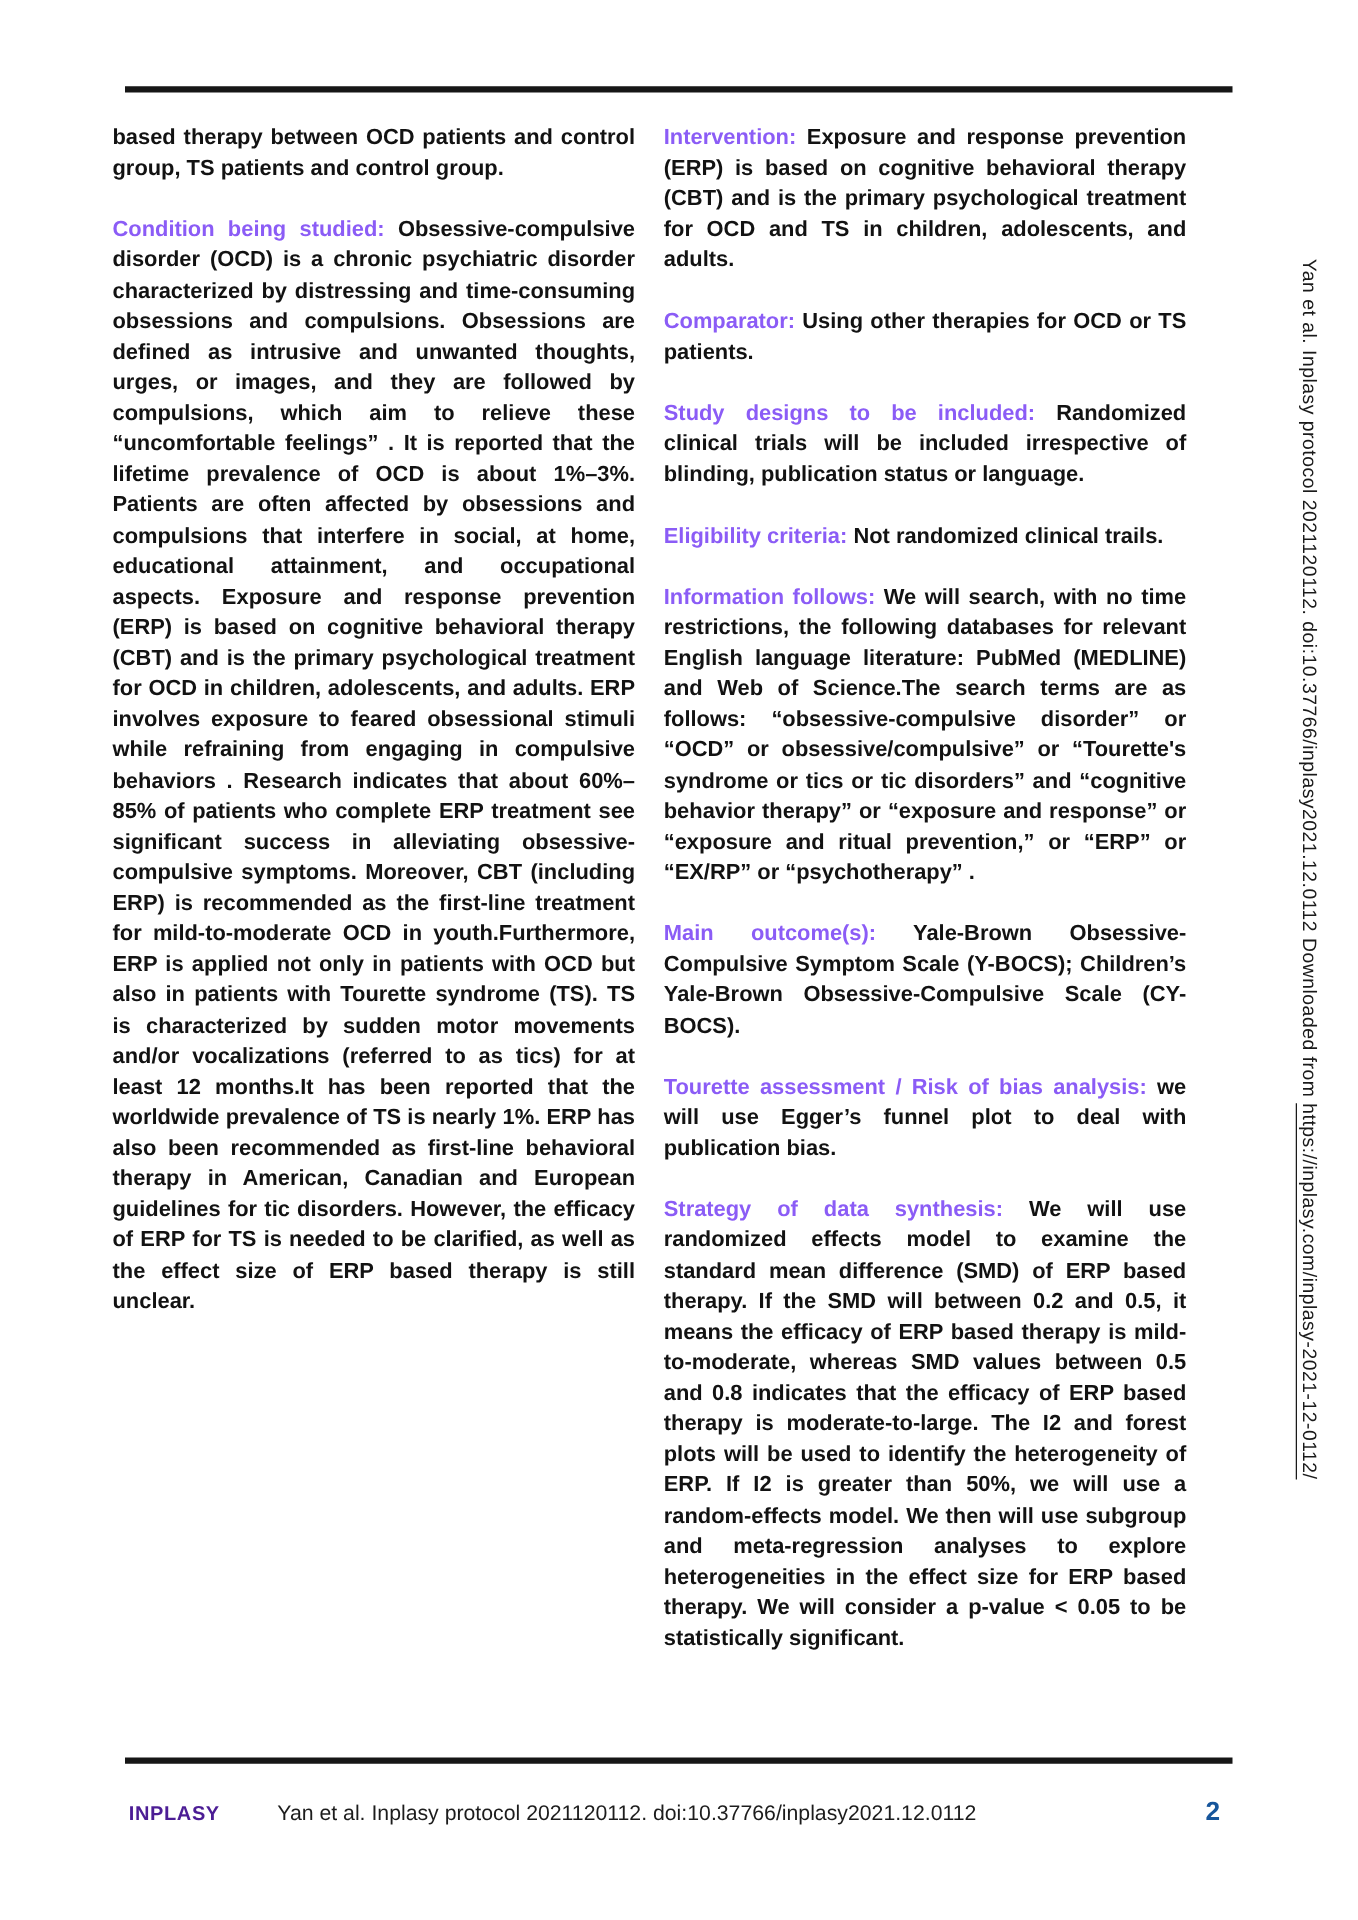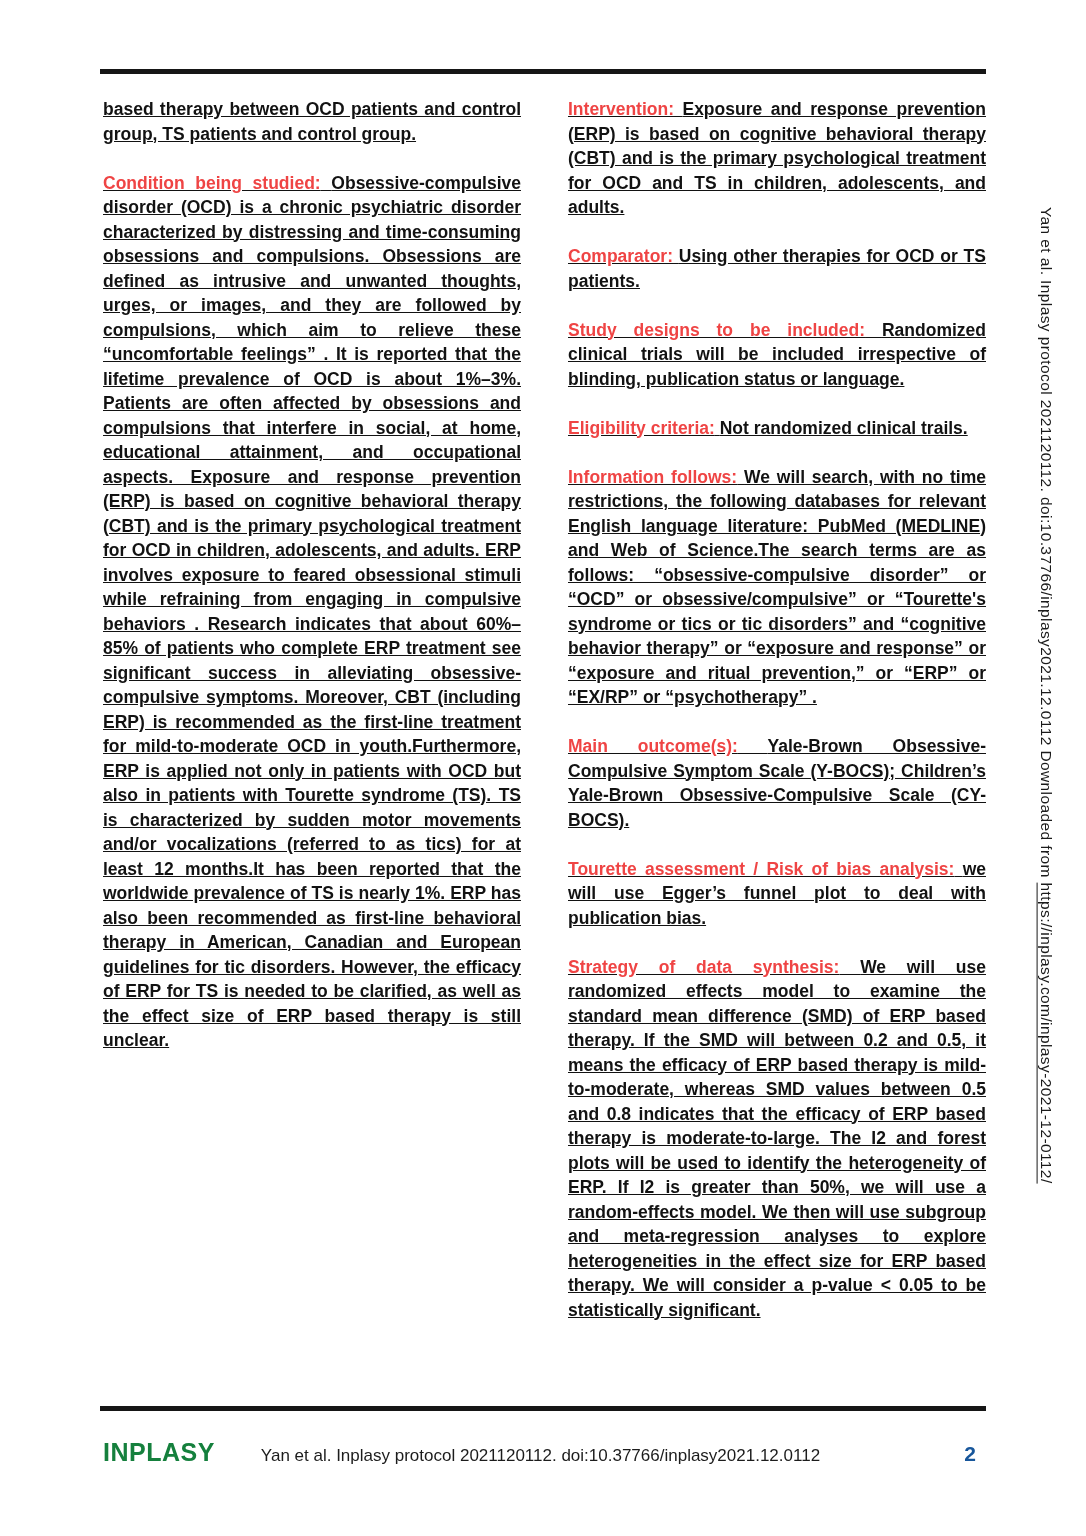--- a/index.html
+++ b/index.html
@@ -16,37 +16,36 @@
     position: absolute;
     left: 100px;
     width: 886px;
     height: 5px;
     background: #161616;
   }
   .rule-top { top: 69px; }
   .rule-bottom { top: 1406px; }
   .columns {
     position: absolute;
-    left: 103px;
+    left: 90px;
     top: 97px;
     width: 883px;
     display: flex;
-    gap: 47px;
-    text-decoration: underline;
+    gap: 23px;
   }
   .col { width: 418px; }
   .para {
     margin: 0 0 24.5px 0;
     font-size: 17.5px;
     line-height: 24.5px;
     font-weight: 700;
     text-align: justify;
     color: #121212;
   }
-  .label { color: #ef4444; }
+  .label { color: #8b5cf6; }
   .sidebar-vertical {
     position: absolute;
     left: 1037px;
     top: 207px;
     writing-mode: vertical-rl;
     font-size: 15.5px;
     letter-spacing: 0.4px;
     font-weight: 400;
     color: #1a1a1a;
     white-space: nowrap;
@@ -57,23 +56,23 @@
   }
   .footer {
     position: absolute;
     left: 103px;
     top: 1438px;
     width: 883px;
     display: flex;
     align-items: baseline;
   }
   .brand {
-    font-size: 25px;
+    font-size: 16px;
     font-weight: 700;
-    color: #15803d;
+    color: #4c1d95;
     letter-spacing: 0.5px;
   }
   .citation {
     font-size: 17px;
     margin-left: 46px;
     color: #1c1c1c;
     font-weight: 400;
   }
   .spacer { flex: 1; }
   .page-number {

